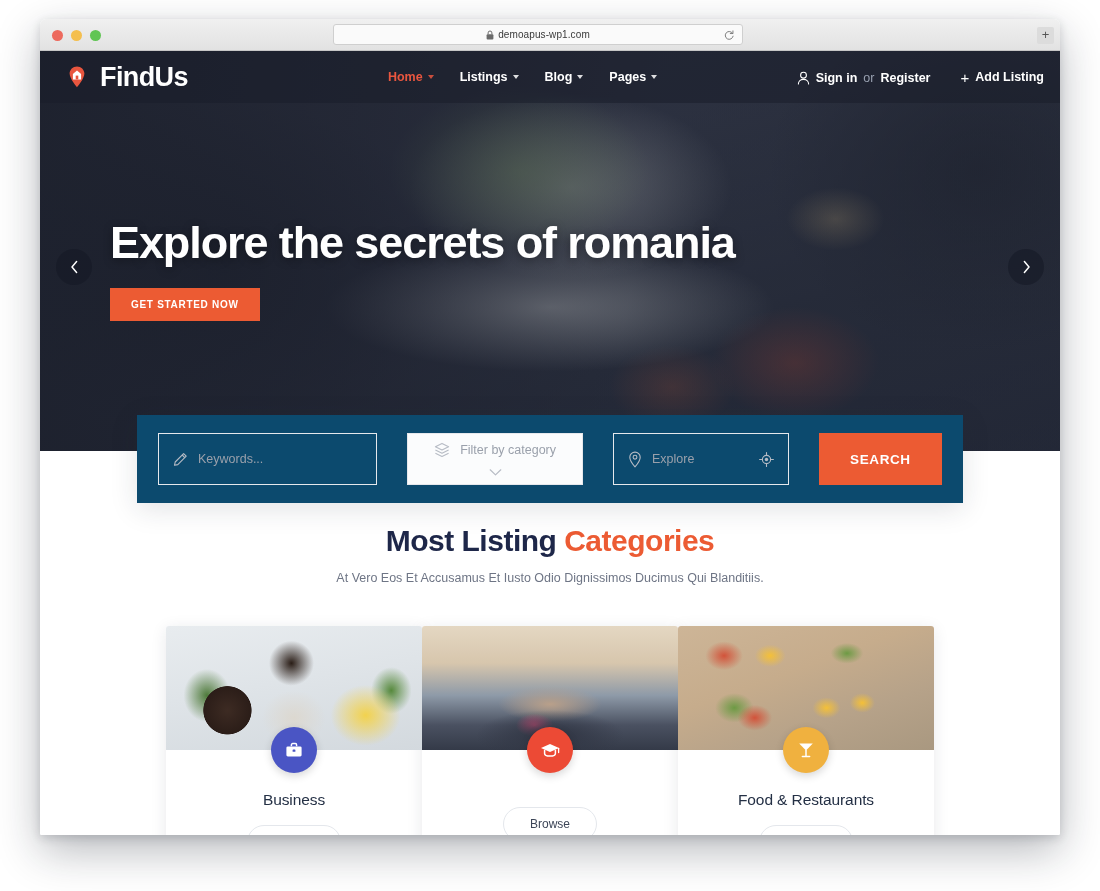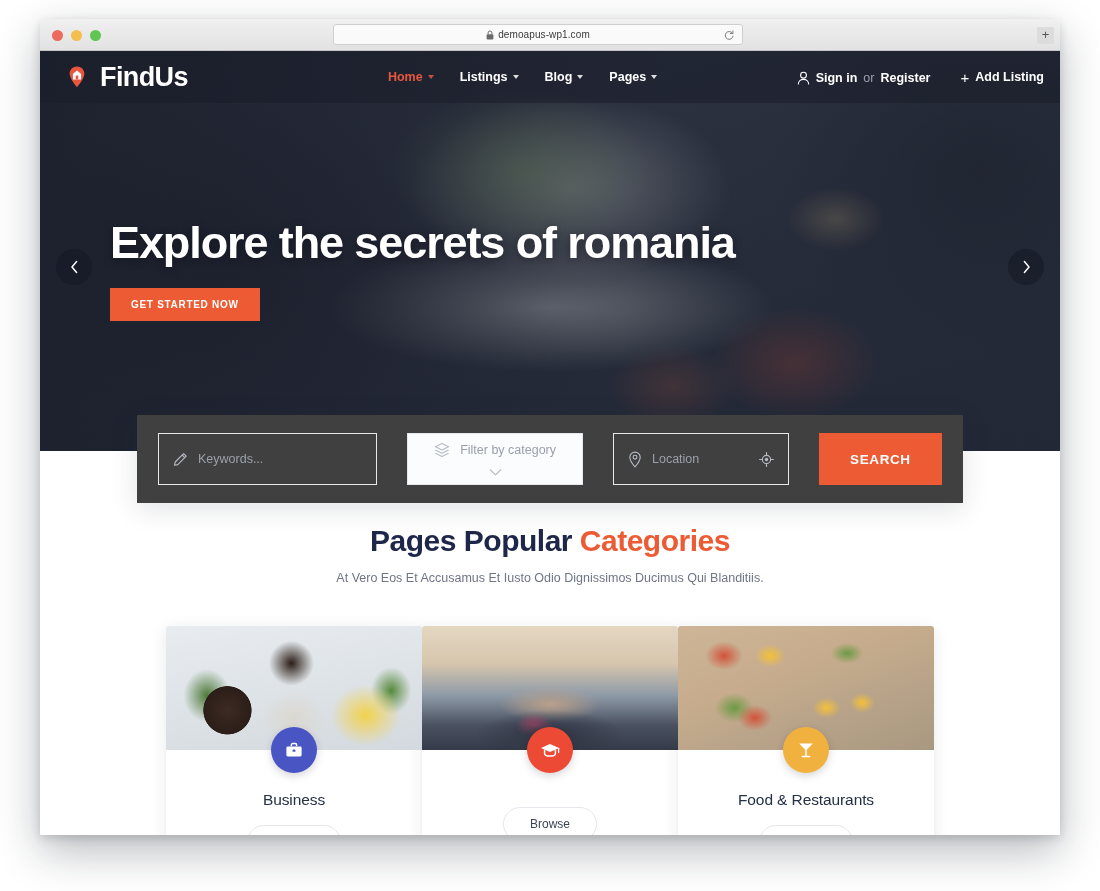--- a/index.html
+++ b/index.html
@@ -241,21 +241,21 @@
   .slider-arrow.prev { left: 16px; }
   .slider-arrow.next { right: 16px; }
 
   
   .search-panel {
     position: absolute;
     left: 97px;
     top: 364px;
     width: 826px;
     height: 88px;
-    background: #404040;
+    background: #0c4a6e;
     box-shadow: 0 6px 26px rgba(30,36,56,.13);
     display: flex;
     align-items: center;
     padding: 0 21px;
     gap: 30px;
     z-index: 9;
   }
   .sfield {
     height: 52px;
     border: 1px solid #e6e8ec;
@@ -503,35 +503,35 @@
           <path d="M1.2 1.8 6.5 6.9 11.8 1.8" fill="none" stroke="#b7bcc5" stroke-width="1.2" stroke-linecap="round" stroke-linejoin="round"></path>
         </svg>
       </div>
 
       <div class="sfield location">
         <span class="sfield-left">
           <svg width="14" height="17" viewBox="0 0 14 17">
             <path d="M7 1.1c-2.9 0-5.2 2.3-5.2 5.1 0 3.8 5.2 9.6 5.2 9.6s5.2-5.8 5.2-9.6c0-2.8-2.3-5.1-5.2-5.1z" fill="none" stroke="#b7bcc5" stroke-width="1.1"></path>
             <circle cx="7" cy="6.2" r="1.9" fill="none" stroke="#b7bcc5" stroke-width="1.1"></circle>
           </svg>
-          <span class="sfield-label">Location</span>
+          <span class="sfield-label">Explore</span>
         </span>
         <svg width="15" height="15" viewBox="0 0 15 15">
           <circle cx="7.5" cy="7.5" r="4.1" fill="none" stroke="#b7bcc5" stroke-width="1.1"></circle>
           <circle cx="7.5" cy="7.5" r="1.7" fill="#b7bcc5"></circle>
           <path d="M7.5.6v2M7.5 12.4v2M.6 7.5h2M12.4 7.5h2" stroke="#b7bcc5" stroke-width="1.1" stroke-linecap="round"></path>
         </svg>
       </div>
 
       <div class="search-btn">SEARCH</div>
     </div>
 
     <div class="categories">
       <h2 class="section-title">
-        <span>Pages Popular </span><span class="accent">Categories</span>
+        <span>Most Listing </span><span class="accent">Categories</span>
       </h2>
       <p class="section-sub">At Vero Eos Et Accusamus Et Iusto Odio Dignissimos Ducimus Qui Blanditiis.</p>
 
       <div class="cards-row">
 
         <div class="cat-card">
           <div class="cat-thumb business">
             <div class="cat-icon" style="background:#4a55c4">
               <svg width="20" height="20" viewBox="0 0 20 20">
                 <rect x="2.4" y="6.4" width="15.2" height="10" rx="1.4" fill="#ffffff"></rect>

